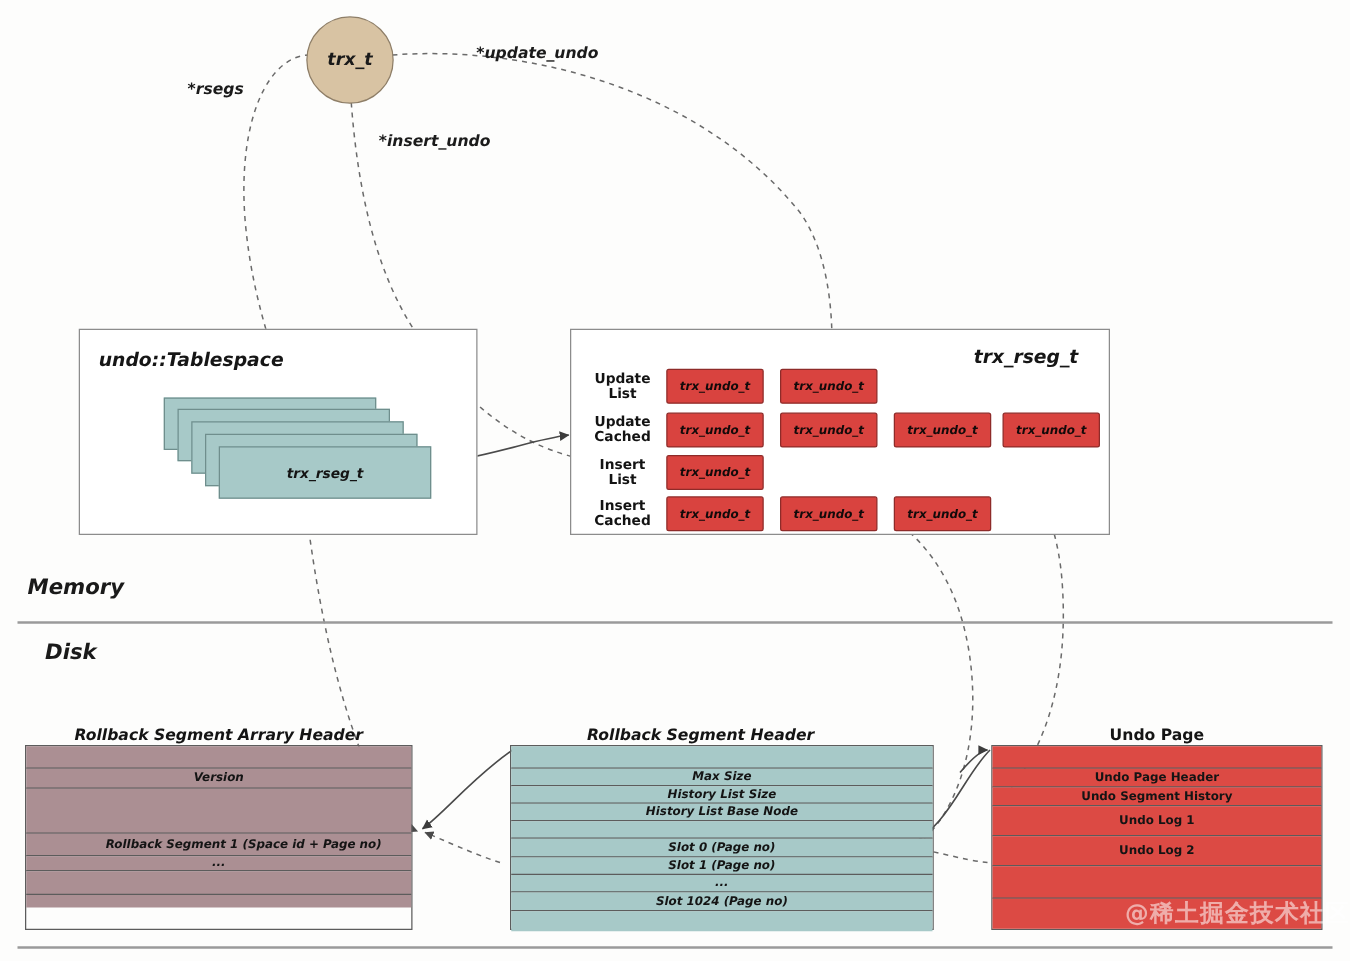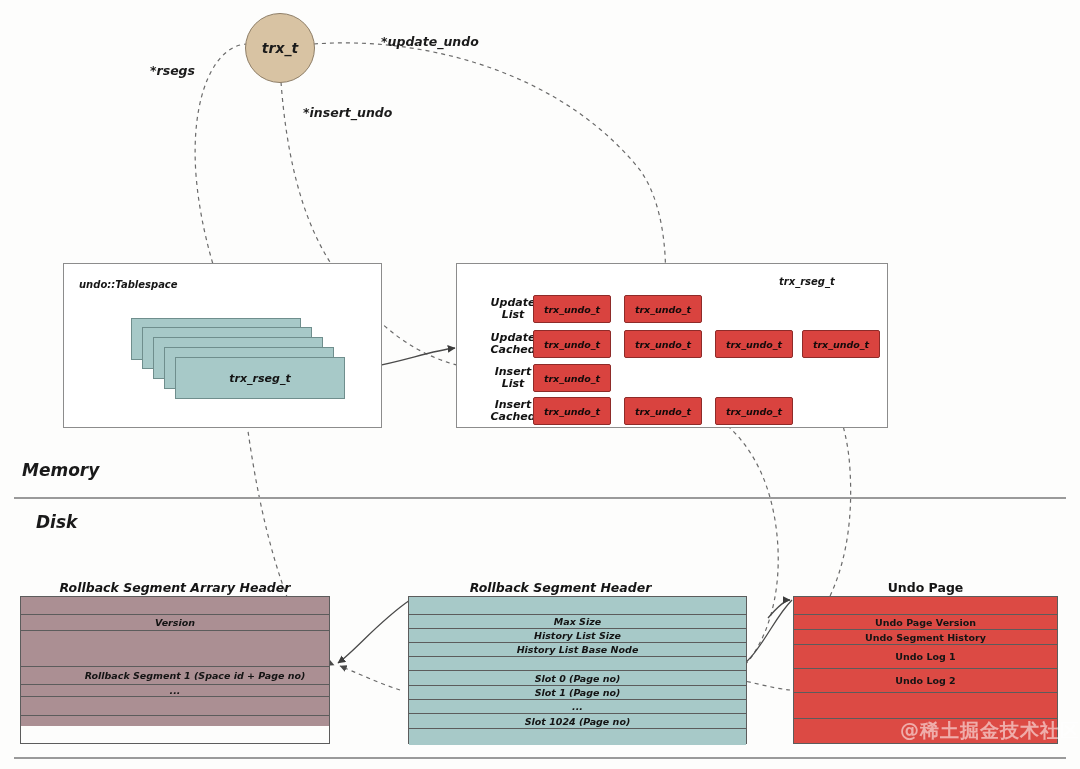--- a/index.html
+++ b/index.html
@@ -29,21 +29,21 @@
     font-style:italic;font-weight:bold;font-size:12.5px;color:#1b1b1b;
     white-space:nowrap;z-index:6;
   }
 
   
   .panel{
     border:1.3px solid #8c8c8c;background:#ffffff;
   }
   .panel-title{
     position:absolute;font-style:italic;font-weight:bold;
-    font-size:10px;color:#161616;white-space:nowrap;
+    font-size:15px;color:#161616;white-space:nowrap;
   }
 
   
   .rseg-card{
     position:absolute;background:#a7c9c8;border:1.2px solid #6f8e8d;
     width:168px;height:40px;
   }
   .rseg-card.front{
     display:flex;align-items:center;justify-content:center;
     font-style:italic;font-weight:bold;font-size:11px;color:#141414;
@@ -54,23 +54,22 @@
     position:absolute;width:76px;height:26px;
     background:#d9433f;border:1.2px solid #8e2b29;border-radius:2px;
     display:flex;align-items:center;justify-content:center;
     font-style:italic;font-weight:bold;font-size:9.5px;color:#120a0a;
     white-space:nowrap;
   }
 
   
   .row-label{
     position:absolute;width:56px;text-align:center;
-    font-style:italic;font-weight:bold;font-size:11px;color:#131313;
+    font-weight:bold;font-size:11px;color:#131313;
     line-height:12px;
-    margin-left:15px;
   }
 
   
   .divider{height:1.5px;background:#9a9a9a;left:14px;width:1052px;}
   .layer-label{
     font-style:italic;font-weight:bold;font-size:17px;color:#1a1a1a;
   }
 
   
   .ptable{position:absolute;border:1.2px solid #5c5c5c;box-sizing:border-box;}
@@ -243,21 +242,21 @@
     <div class="prow" style="height:15px;">Slot 0 (Page no)</div>
     <div class="prow" style="height:14px;">Slot 1 (Page no)</div>
     <div class="prow" style="height:14px;">...</div>
     <div class="prow" style="height:15px;">Slot 1024 (Page no)</div>
     <div class="prow" style="height:16px;"></div>
   </div>
 
   <div class="ptable-title" style="left:793px;top:580px;width:265px;font-style:normal;">Undo Page</div>
   <div class="ptable red" style="left:793px;top:596px;width:265px;height:148px;">
     <div class="prow" style="height:18px;"></div>
-    <div class="prow" style="height:15px;">Undo Page Version</div>
+    <div class="prow" style="height:15px;">Undo Page Header</div>
     <div class="prow" style="height:15px;">Undo Segment History</div>
     <div class="prow" style="height:24px;">Undo Log 1</div>
     <div class="prow" style="height:24px;">Undo Log 2</div>
     <div class="prow" style="height:26px;"></div>
     <div class="prow" style="height:24px;"></div>
   </div>
 
   <div class="watermark" style="left:900px;top:718px;">@稀土掘金技术社区</div>
 
   <div class="abs divider" style="top:757px;"></div>

